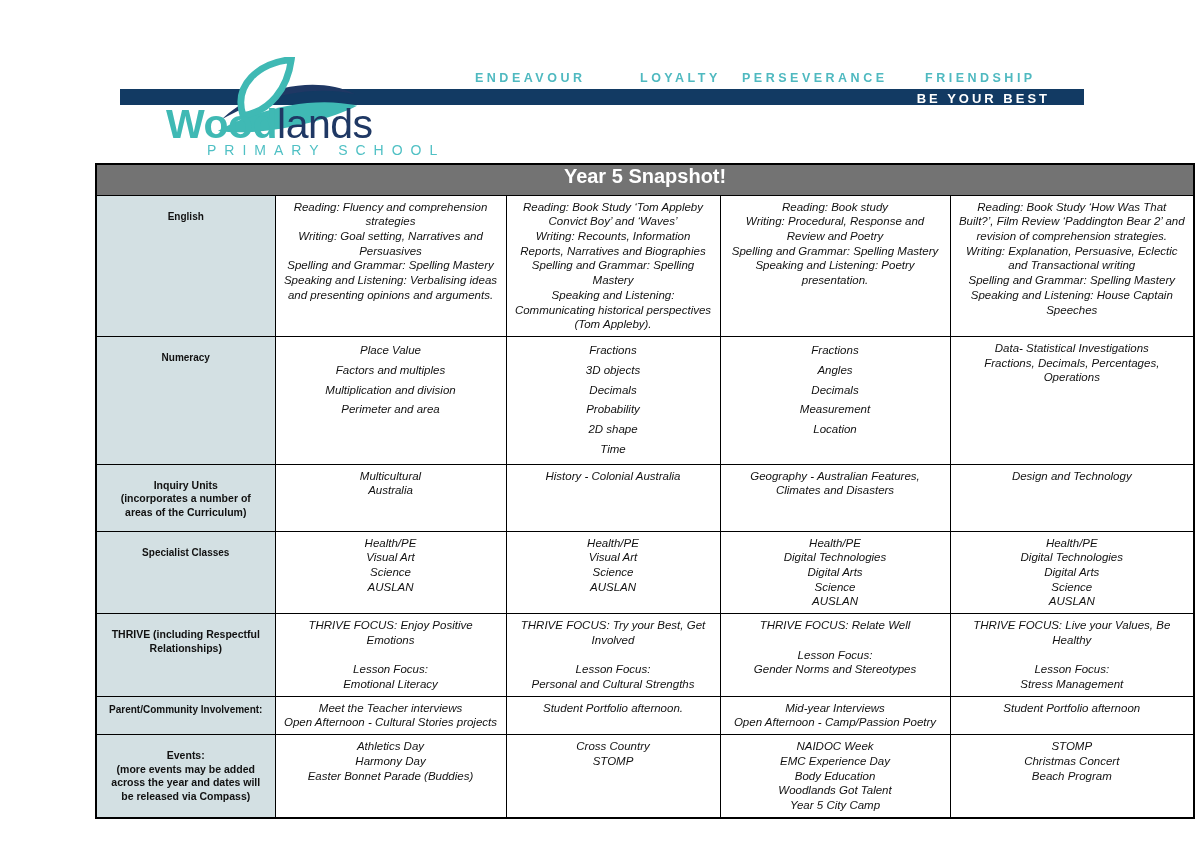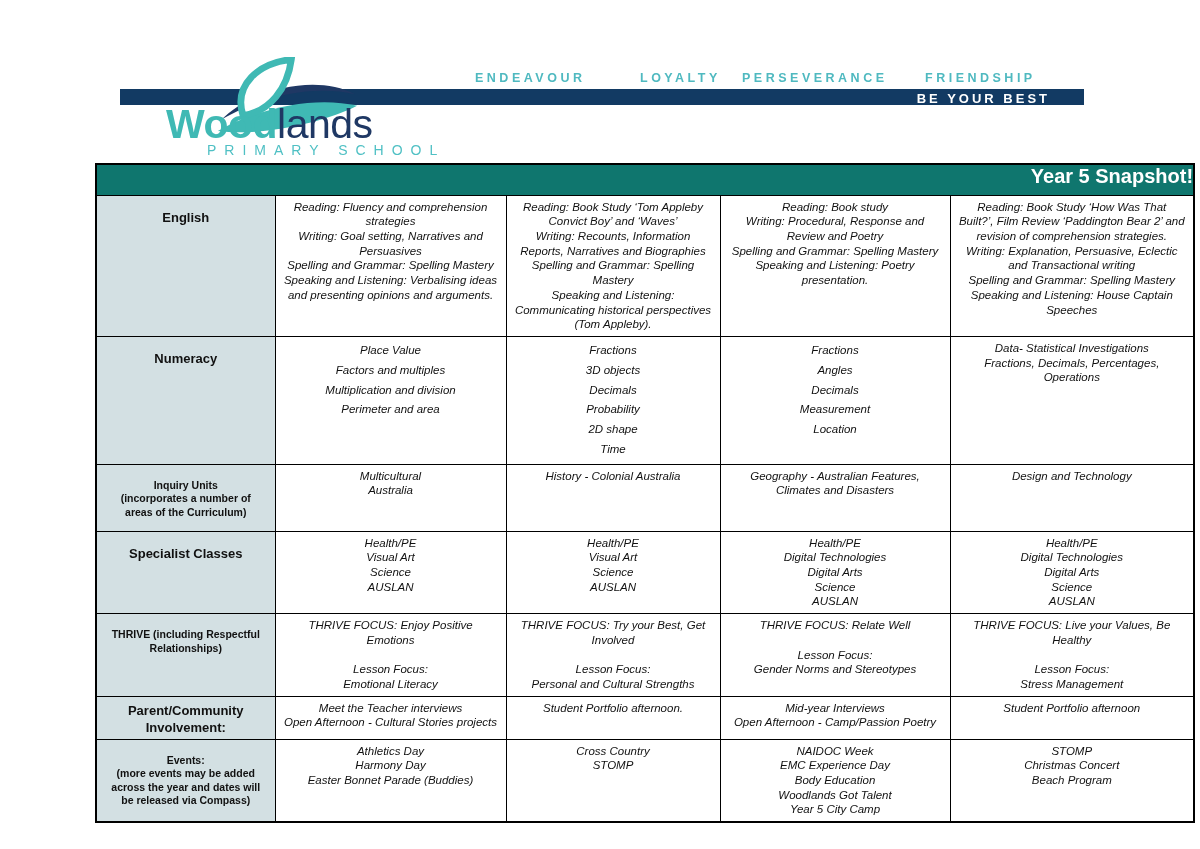--- a/index.html
+++ b/index.html
@@ -55,36 +55,36 @@
     table-layout: fixed;
     border: 2.5px solid #000;
   }
   table.snapshot td, table.snapshot th {
     border: 1.5px solid #000;
     vertical-align: top;
     overflow: hidden;
   }
   .title-row td {
     height: 31px;
-    background: #0f766e;
+    background: #737373;
     color: #fff;
     font-size: 20px; font-weight: bold;
-    text-align: right; vertical-align: middle;
+    text-align: center; vertical-align: middle;
   }
   .head-row th {
     height: 32px;
     background: #0f3a63;
     color: #fff;
     font-size: 19px; font-weight: bold;
     text-align: center; vertical-align: middle;
   }
   td.rowlabel {
     background: #d3e0e3;
     font-weight: bold;
-    font-size: 13px;
+    font-size: 10px;
     color: #111;
     text-align: center;
     white-space: pre-line;
     line-height: 1.3;
     padding: 14px 10px 2px 10px;
   }
   td.rowlabel.multi { font-size: 10.5px; }
   td.rowlabel.short { padding-top: 6px; }
   td.cell {
     background: #fff;

